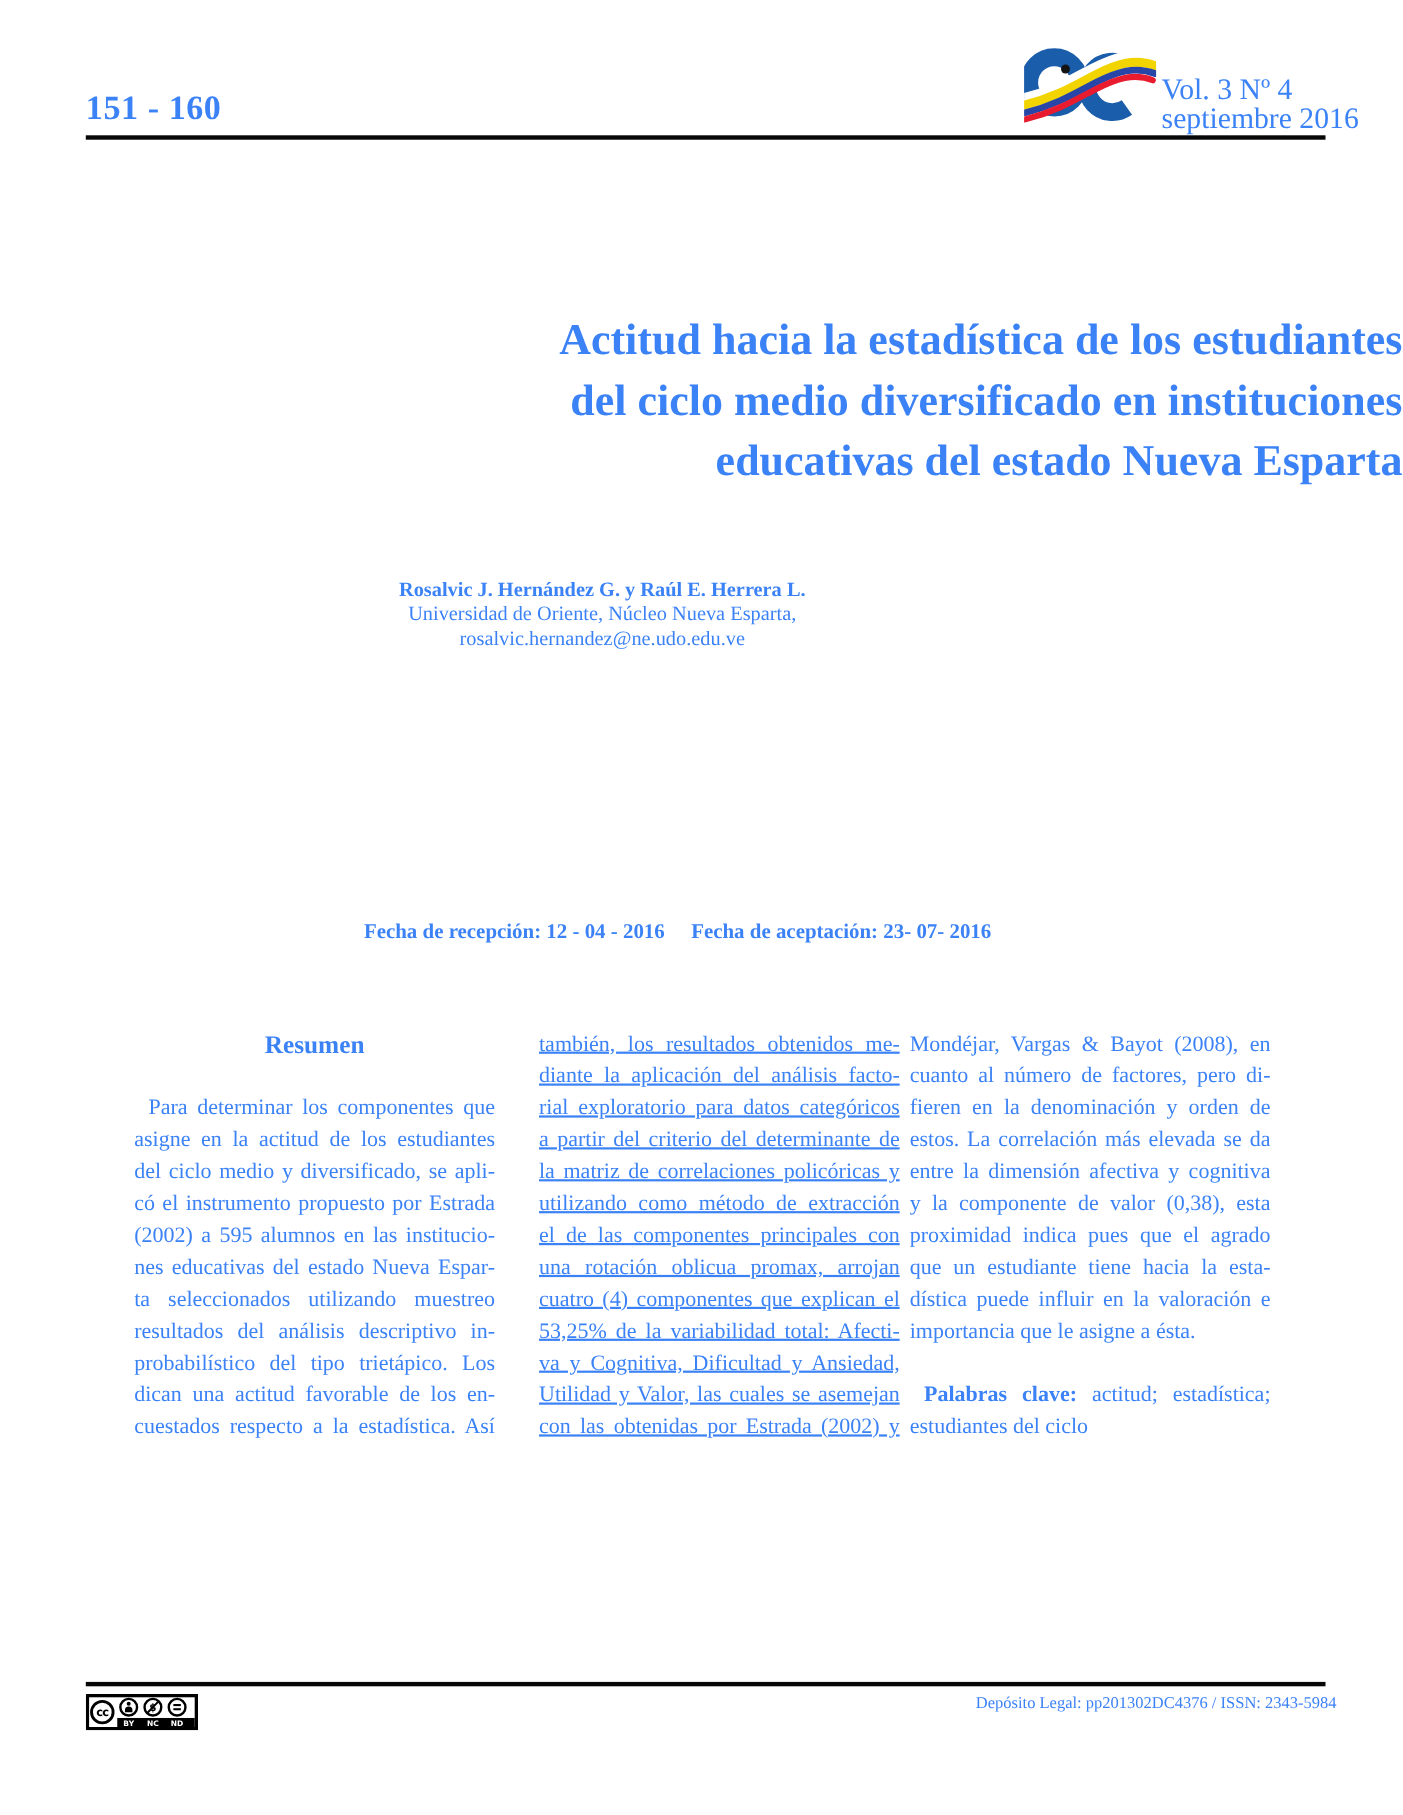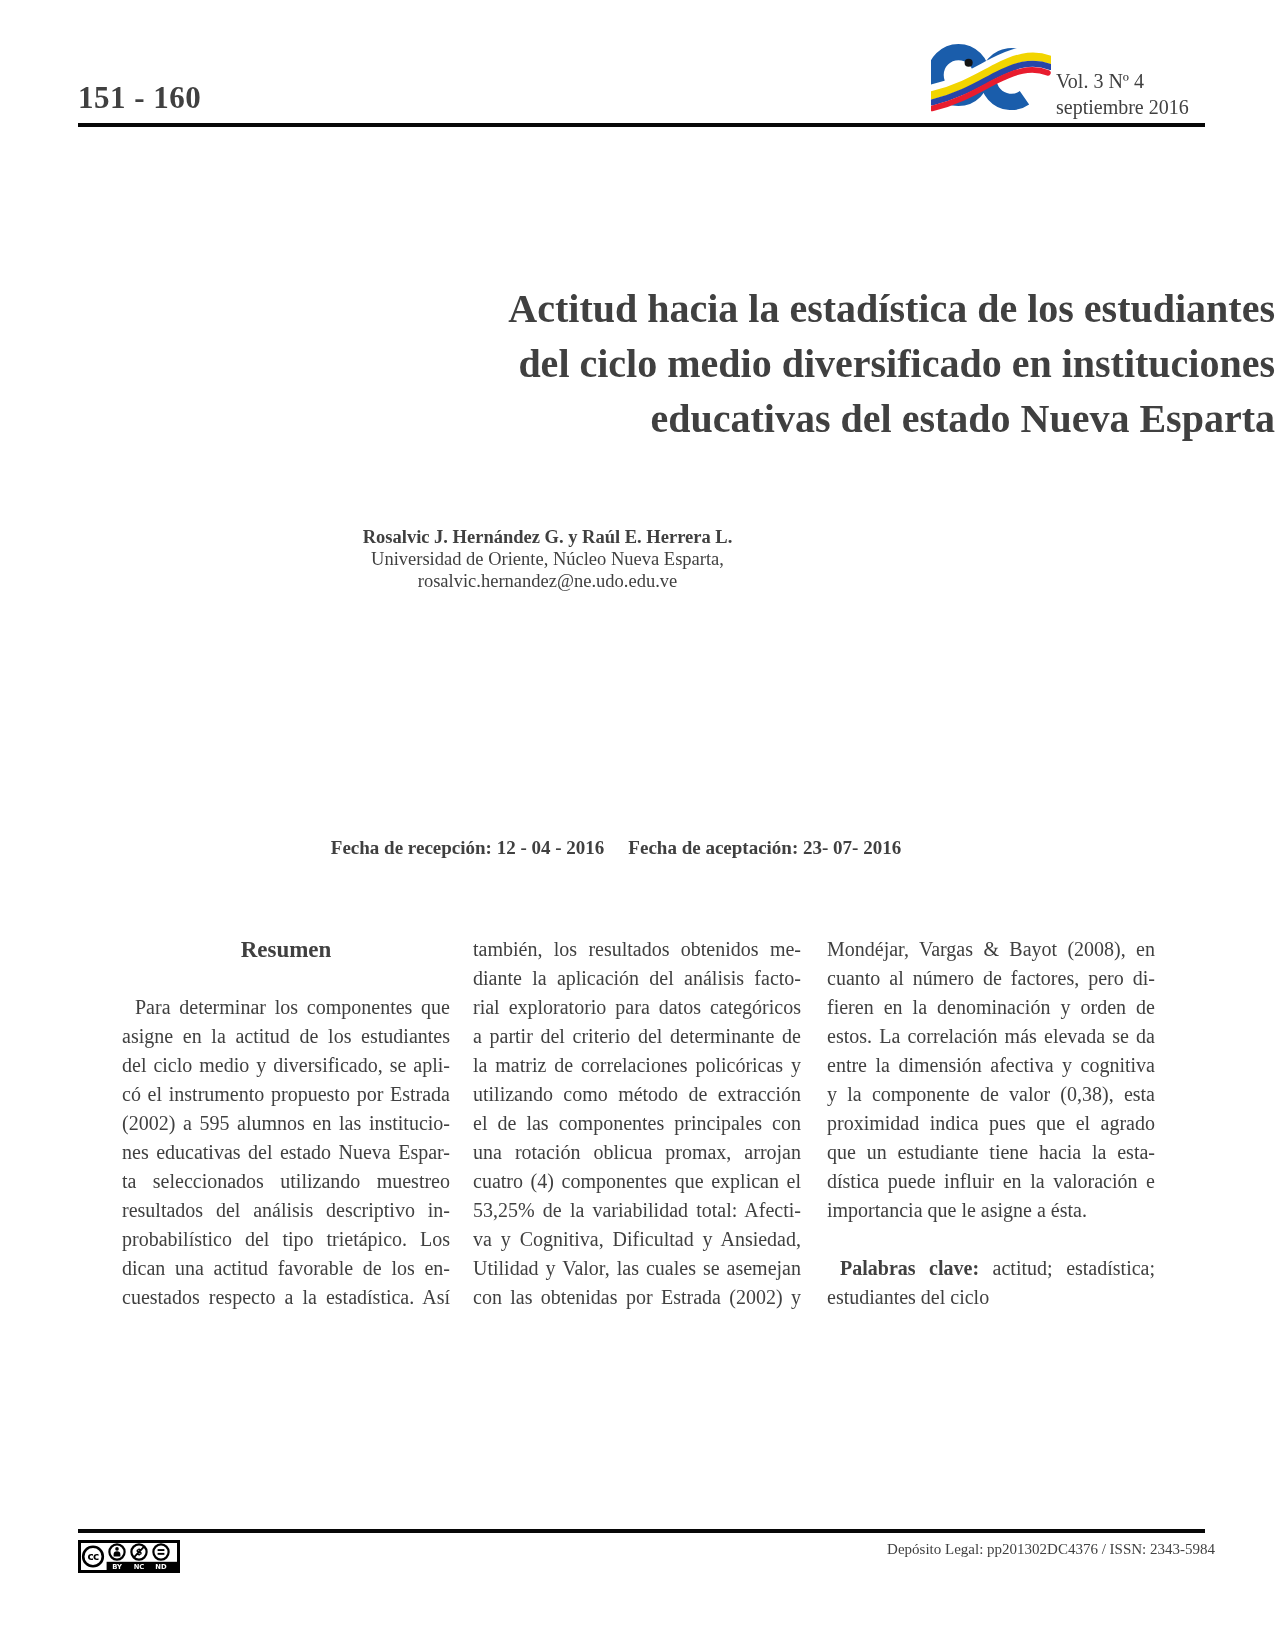--- a/index.html
+++ b/index.html
@@ -1,49 +1,49 @@
 <!DOCTYPE html>
 <html><head>
 <meta charset="utf-8">
 <style>
   html,body { margin:0; padding:0; background:#ffffff; }
   .page {
     position:relative; width:1275px; height:1650px; background:#ffffff;
-    font-family:"Liberation Serif","DejaVu Serif",serif; color:#404040; overflow:hidden;
+    font-family:"Liberation Serif","DejaVu Serif",serif; color:#3b82f6; overflow:hidden;
   }
   
   .page-range {
     position:absolute; left:78px; top:80px; font-size:31px; font-weight:bold; letter-spacing:.5px;
   }
   .rule { position:absolute; left:78px; width:1127px; height:4px; background:#070707; }
   .rule.top { top:123px; }
   .rule.bottom { top:1529px; }
   .logo { position:absolute; left:931px; top:36px; width:120px; height:82px; }
   .vol-block {
-    position:absolute; left:1056px; top:68px; font-size:20px; line-height:26px; white-space:nowrap;
+    position:absolute; left:1056px; top:68px; font-size:27px; line-height:26px; white-space:nowrap;
   }
   
   .title {
     position:absolute; left:0; top:281px; width:1275px; text-align:right;
     font-size:40px; font-weight:bold; line-height:55px;
   }
   .authors {
     position:absolute; left:0; top:526px; width:1095px; text-align:center;
     font-size:18.5px; line-height:22px;
   }
   .authors .names { font-weight:bold; }
   
   .dates {
     position:absolute; left:0; top:837px; width:1232px; display:flex; justify-content:center;
     gap:24px; font-weight:bold; font-size:19px;
   }
   
   .col { position:absolute; top:935px; width:328px; font-size:20px; }
   .col.c1 { left:122px; }
-  .col.c2 { left:473px; }
+  .col.c2 { left:490px;text-decoration:underline; }
   .col.c3 { left:827px; }
   .res-h { height:58px; line-height:30px; text-align:center; font-weight:bold; font-size:23px; }
   .ln {
     height:29px; line-height:29px; text-align:justify; text-align-last:justify;
     overflow:hidden; white-space:normal;
   }
   .ln.noj { text-align:left; text-align-last:left; }
   .ln.ind { text-indent:13px; }
   .ln.blank { visibility:hidden; }
   .kw-label { font-weight:bold; }

